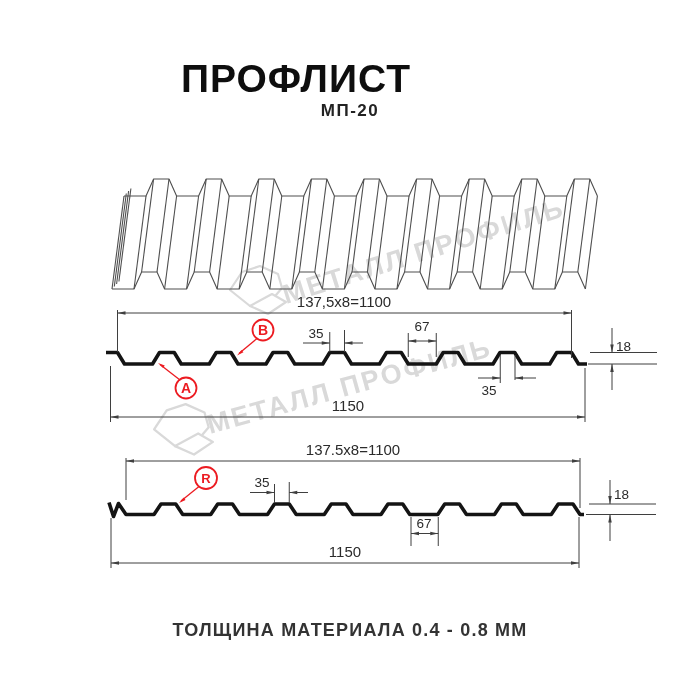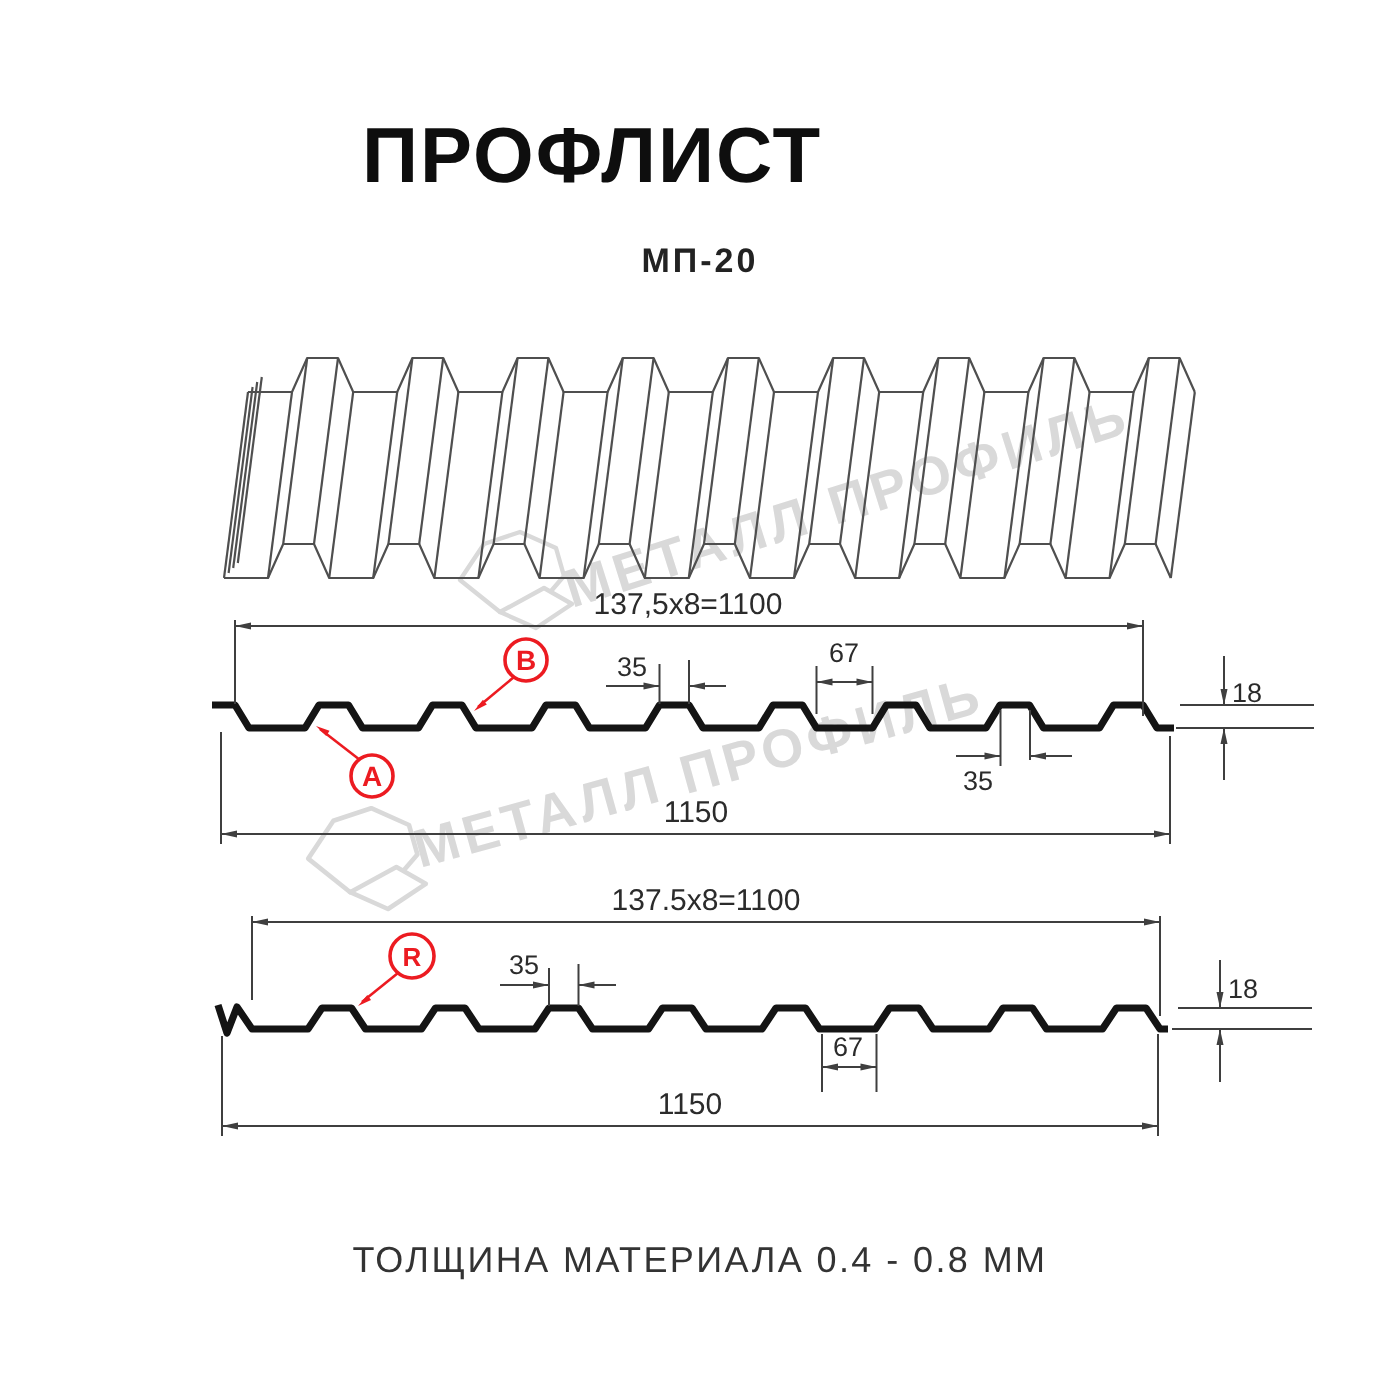--- a/index.html
+++ b/index.html
@@ -1,23 +1,23 @@
 <!DOCTYPE html>
 <html><head>
 <meta charset="utf-8">
 <style>
   html,body{margin:0;padding:0;}
   body{width:700px;height:700px;background:#ffffff;position:relative;overflow:hidden;
        font-family:"Liberation Sans", sans-serif;}
   .title{position:absolute;left:0;top:57px;width:592px;text-align:center;
          font-size:39px;font-weight:700;letter-spacing:1px;color:#0e0e0e;}
   .subtitle{position:absolute;left:0;top:101px;width:700px;text-align:center;
-         font-size:17px;font-weight:700;letter-spacing:1.5px;color:#222;margin-top:20px;}
+         font-size:17px;font-weight:700;letter-spacing:1.5px;color:#222;}
   .footer{position:absolute;left:0;top:620px;width:700px;text-align:center;
-         font-size:18px;font-weight:400;letter-spacing:1.2px;color:#333;}
+         font-size:18px;font-weight:700;letter-spacing:1.2px;color:#333;}
   svg{position:absolute;left:0;top:0;}
   text{font-family:"Liberation Sans", sans-serif;}
   .dim{font-size:13.5px;fill:#2b2b2b;}
   .dimbig{font-size:15px;fill:#2b2b2b;}
   .redlbl{font-size:14px;font-weight:700;}
   .wm{font-size:27px;font-weight:700;letter-spacing:2.5px;}
 </style>
 </head>
 <body>
 

